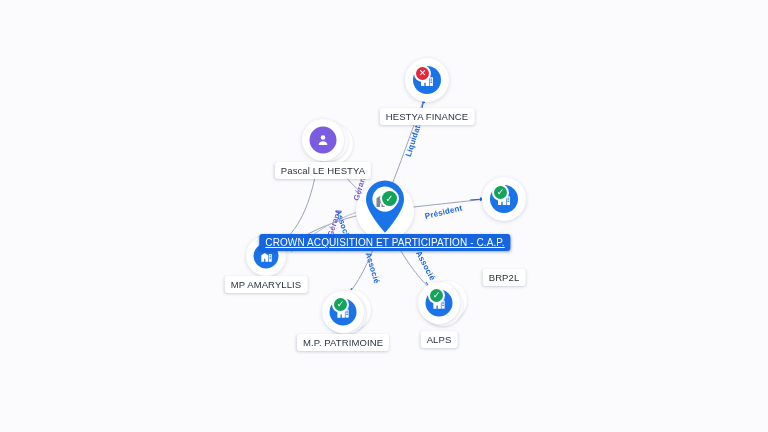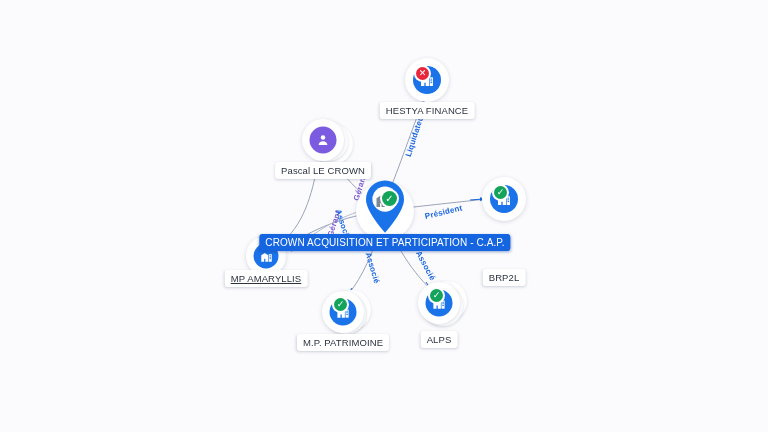--- a/index.html
+++ b/index.html
@@ -38,21 +38,21 @@
 
   
   .nlabel{
     position:absolute;left:50%;transform:translateX(-50%);
     white-space:nowrap;background:#fff;color:#2b3340;
     font-size:9.5px;letter-spacing:.1px;
     padding:3px 6px;border-radius:3px;
     box-shadow:0 1px 3px rgba(40,50,90,.22);
   }
   .nlabel.selected{background:#1565e0;color:#fff;font-size:10px;
-    box-shadow:0 1px 3px rgba(20,60,140,.45);}
+    box-shadow:0 1px 3px rgba(20,60,140,.45);text-decoration:underline;}
 
   
   .pin{position:absolute;left:50%;top:50%;transform:translate(-50%,-54%);}
 
   
   .elabel{
     position:absolute;white-space:nowrap;
     font-size:8px;font-weight:600;letter-spacing:.2px;
     transform-origin:left center;pointer-events:none;
   }
@@ -115,34 +115,34 @@
     <div class="disc" style="width:28px;height:28px;background:#1a73e8;">
       <svg width="16" height="16" viewBox="0 0 24 24" fill="#fff">
         <path d="M3 21V10l6-4 6 4v11h-5v-5H8v5H3z"></path>
           <rect x="16" y="8" width="5" height="13"></rect>
         <rect x="17.2" y="10" width="2.6" height="1.4" fill="#1a73e8"></rect>
         <rect x="17.2" y="12.6" width="2.6" height="1.4" fill="#1a73e8"></rect>
         <rect x="17.2" y="15.2" width="2.6" height="1.4" fill="#1a73e8"></rect>
       </svg>
     </div>
     <div class="badge err" style="width:13px;height:13px;right:-2px;top:-13px;">✕</div>
-    <div class="nlabel" style="top:22px;">HESTYA FINANCE</div>
+    <div class="nlabel" style="top:28px;">HESTYA FINANCE</div>
   </div>
 
   <div class="node" style="left:323px;top:140px;">
     <div class="stack" style="width:40px;height:40px;left:-10px;top:-16px;"></div>
     <div class="stack" style="width:40px;height:40px;left:-15px;top:-19px;"></div>
     <div class="halo" style="width:42px;height:42px;"></div>
     <div class="disc" style="width:27px;height:27px;background:#7b5ce0;">
       <svg width="15" height="15" viewBox="0 0 24 24" fill="#fff">
         <circle cx="12" cy="8" r="3.6"></circle>
           <path d="M5 20c0-4 3.2-6.2 7-6.2S19 16 19 20z"></path>
       </svg>
     </div>
-    <div class="nlabel" style="top:22px;">Pascal LE CROWN</div>
+    <div class="nlabel" style="top:22px;">Pascal LE HESTYA</div>
   </div>
 
   <div class="node" style="left:504px;top:199px;">
     <div class="halo" style="width:44px;height:44px;"></div>
     <div class="disc" style="width:28px;height:28px;background:#1a73e8;">
       <svg width="16" height="16" viewBox="0 0 24 24" fill="#fff">
         <path d="M3 21V10l6-4 6 4v11h-5v-5H8v5H3z"></path>
           <rect x="16" y="8" width="5" height="13"></rect>
         <rect x="17.2" y="10" width="2.6" height="1.4" fill="#1a73e8"></rect>
         <rect x="17.2" y="12.6" width="2.6" height="1.4" fill="#1a73e8"></rect>
@@ -157,21 +157,21 @@
     <div class="halo" style="width:40px;height:40px;"></div>
     <div class="disc" style="width:25px;height:25px;background:#1a73e8;">
       <svg width="14" height="14" viewBox="0 0 24 24" fill="#fff">
         <path d="M3 21V10l6-4 6 4v11h-5v-5H8v5H3z"></path>
           <rect x="16" y="8" width="5" height="13"></rect>
         <rect x="17.2" y="10" width="2.6" height="1.4" fill="#1a73e8"></rect>
         <rect x="17.2" y="12.6" width="2.6" height="1.4" fill="#1a73e8"></rect>
         <rect x="17.2" y="15.2" width="2.6" height="1.4" fill="#1a73e8"></rect>
       </svg>
     </div>
-    <div class="nlabel" style="top:14px;text-decoration:underline;">MP AMARYLLIS</div>
+    <div class="nlabel" style="top:20px;">MP AMARYLLIS</div>
   </div>
 
   <div class="node" style="left:343px;top:312px;">
     <div class="stack" style="width:40px;height:40px;left:-12px;top:-22px;"></div>
     <div class="stack" style="width:40px;height:40px;left:-17px;top:-18px;"></div>
     <div class="halo" style="width:42px;height:42px;"></div>
     <div class="disc" style="width:27px;height:27px;background:#1a73e8;">
       <svg width="15" height="15" viewBox="0 0 24 24" fill="#fff">
         <path d="M3 21V10l6-4 6 4v11h-5v-5H8v5H3z"></path>
           <rect x="16" y="8" width="5" height="13"></rect>

